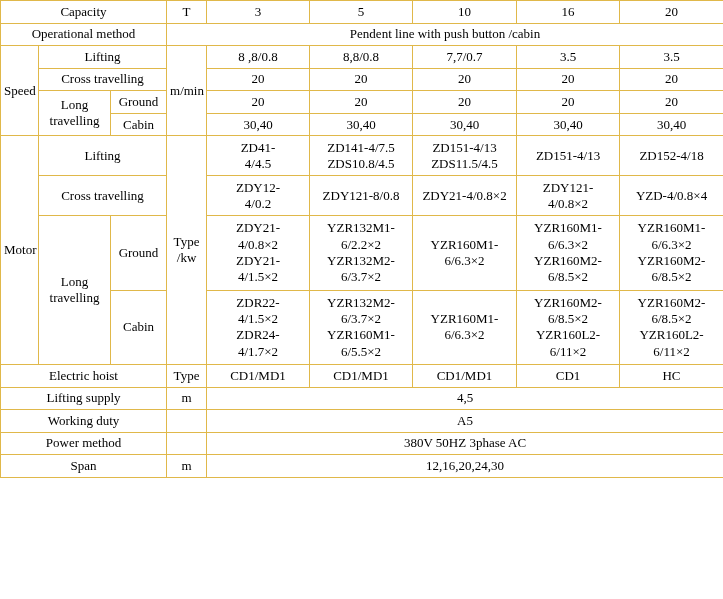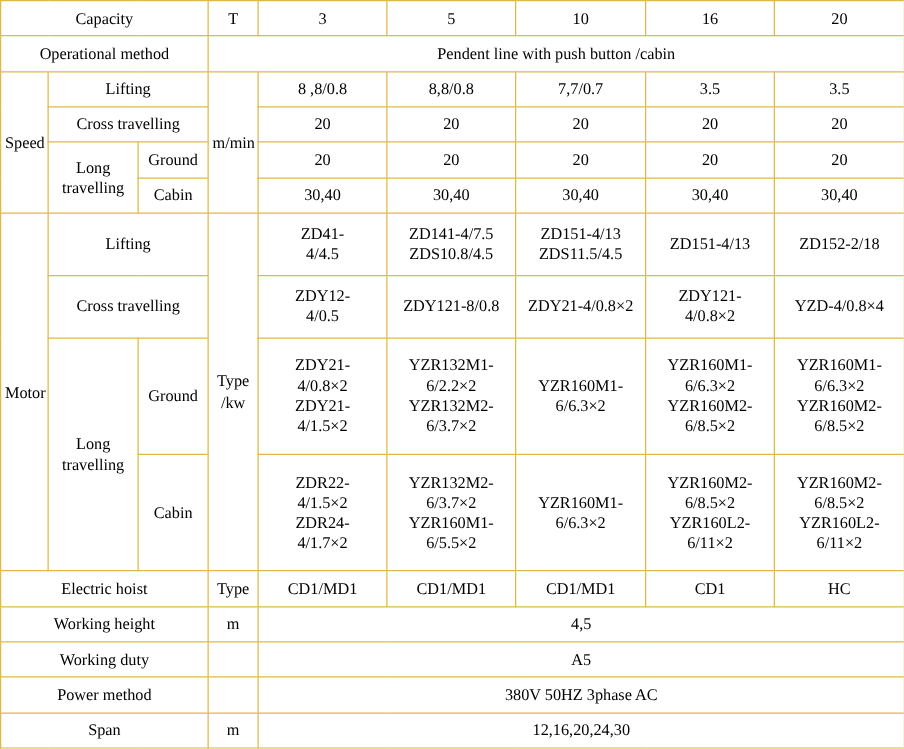--- a/index.html
+++ b/index.html
@@ -9,21 +9,21 @@
   }
   body {
     width: 723px;
     height: 599px;
     font-family: "Liberation Serif", serif;
     color: #000000;
   }
   table.spec {
     border-collapse: collapse;
     width: 723px;
-    height: 599px;
+    height: 478px;
     table-layout: fixed;
   }
   table.spec td {
     border: 1px solid #e0b84a;
     text-align: center;
     vertical-align: middle;
     font-size: 13px;
     line-height: 1.25;
     padding: 2px 3px;
     color: #000;
@@ -110,27 +110,27 @@
     <td colspan="2">Lifting</td>
     <td rowspan="4" class="multiline">Type
 /kw</td>
     <td class="multiline">ZD41-
 4/4.5</td>
     <td class="multiline">ZD141-4/7.5
 ZDS10.8/4.5</td>
     <td class="multiline">ZD151-4/13
 ZDS11.5/4.5</td>
     <td class="multiline">ZD151-4/13</td>
-    <td class="multiline">ZD152-2/18</td>
+    <td class="multiline">ZD152-4/18</td>
   </tr>
 
   <tr>
     <td colspan="2">Cross travelling</td>
     <td class="multiline">ZDY12-
-4/0.5</td>
+4/0.2</td>
     <td class="multiline">ZDY121-8/0.8</td>
     <td class="multiline">ZDY21-4/0.8×2</td>
     <td class="multiline">ZDY121-
 4/0.8×2</td>
     <td class="multiline">YZD-4/0.8×4</td>
   </tr>
 
   <tr>
     <td rowspan="2" class="multiline">Long travelling</td>
     <td>Ground</td>
@@ -180,21 +180,21 @@
     <td colspan="3">Electric hoist</td>
     <td>Type</td>
     <td>CD1/MD1</td>
     <td>CD1/MD1</td>
     <td>CD1/MD1</td>
     <td>CD1</td>
     <td>HC</td>
   </tr>
 
   <tr>
-    <td colspan="3">Working height</td>
+    <td colspan="3">Lifting supply</td>
     <td>m</td>
     <td colspan="5">4,5</td>
   </tr>
 
   <tr>
     <td colspan="3">Working duty</td>
     <td></td>
     <td colspan="5">A5</td>
   </tr>
 

